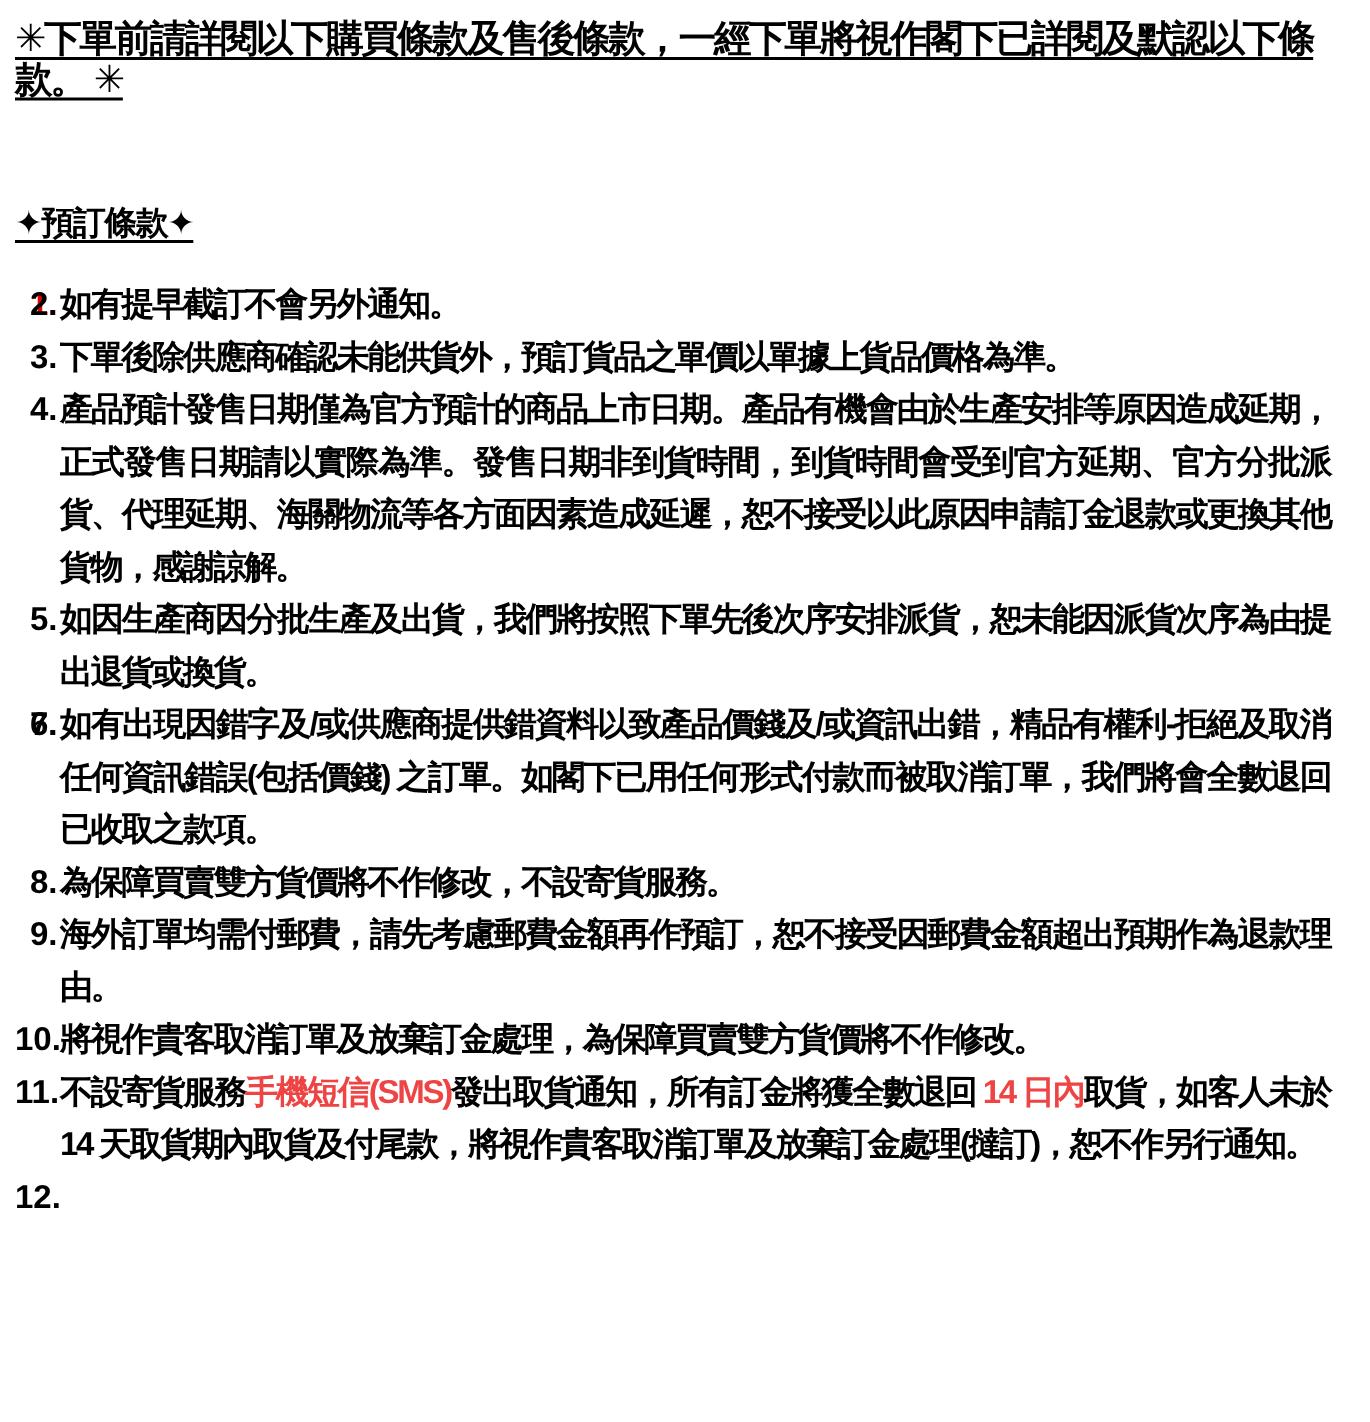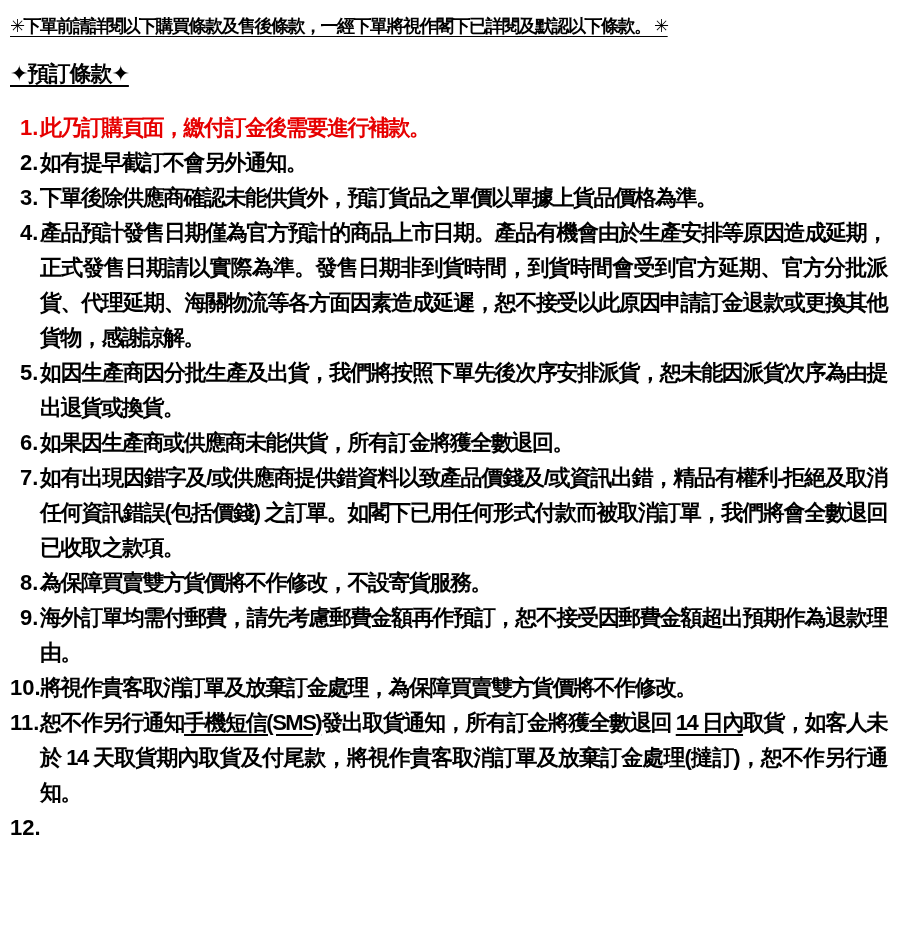--- a/index.html
+++ b/index.html
@@ -12,36 +12,37 @@
     height: 948px;
     overflow: hidden;
     font-family: "Liberation Sans", "DejaVu Sans", sans-serif;
     font-weight: bold;
     color: #000000;
   }
   .doc {
     padding: 13px 26px 0 10px;
   }
   .notice {
-    font-size: 18px;
+    font-size: 25px;
     line-height: 27px;
     letter-spacing: -1.5px;
     text-decoration: underline;
     text-underline-offset: 4px;
   }
   .section-title-row {
     margin-top: 20px;
   }
   .section-title {
     display: inline-block;
     font-size: 22px;
     line-height: 27px;
     letter-spacing: -1px;
     text-decoration: underline;
     text-underline-offset: 4px;
+    margin-top: 48px;
   }
   ol.terms {
     list-style: none;
     margin: 23px 0 0 0;
     padding: 0;
     font-size: 22px;
     line-height: 35px;
     letter-spacing: -1.5px;
     text-align: justify;
   }
@@ -55,42 +56,41 @@
     top: 0;
     letter-spacing: 0;
   }
   ol.terms li.term.wide .num {
     left: 0;
   }
   .red-item, .red-item .num {
     color: #e60000;
   }
   .red-underline {
-    color: #000000;
-    text-decoration: underline;
+    color: #ef4444;
     text-underline-offset: 4px;
   }
 </style>
 </head>
 <body>
 
 <div class="doc">
   <div class="notice">✳︎下單前請詳閱以下購買條款及售後條款，一經下單將視作閣下已詳閱及默認以下條款。 ✳︎</div>
 
   <div class="section-title-row">
     <span class="section-title">✦預訂條款✦</span>
   </div>
 
   <ol class="terms" id="terms-list">
-      <li class="term red-item"><span class="num">1.</span><span>此乃訂購頁面，繳付訂金後需要進行補款。</span></li>
+      <li class="term red-item"><span class="num">1.</span></li>
       <li class="term"><span class="num">2.</span><span>如有提早截訂不會另外通知。</span></li>
       <li class="term"><span class="num">3.</span><span>下單後除供應商確認未能供貨外，預訂貨品之單價以單據上貨品價格為準。</span></li>
       <li class="term"><span class="num">4.</span><span>產品預計發售日期僅為官方預計的商品上市日期。產品有機會由於生產安排等原因造成延期，正式發售日期請以實際為準。發售日期非到貨時間，到貨時間會受到官方延期、官方分批派貨、代理延期、海關物流等各方面因素造成延遲，恕不接受以此原因申請訂金退款或更換其他貨物，感謝諒解。</span></li>
       <li class="term"><span class="num">5.</span><span>如因生產商因分批生產及出貨，我們將按照下單先後次序安排派貨，恕未能因派貨次序為由提出退貨或換貨。</span></li>
-      <li class="term"><span class="num">6.</span><span>如果因生產商或供應商未能供貨，所有訂金將獲全數退回。</span></li>
+      <li class="term"><span class="num">6.</span></li>
       <li class="term"><span class="num">7.</span><span>如有出現因錯字及/或供應商提供錯資料以致產品價錢及/或資訊出錯，精品有權利-拒絕及取消任何資訊錯誤(包括價錢) 之訂單。如閣下已用任何形式付款而被取消訂單，我們將會全數退回已收取之款項。</span></li>
       <li class="term"><span class="num">8.</span><span>為保障買賣雙方貨價將不作修改，不設寄貨服務。</span></li>
       <li class="term"><span class="num">9.</span><span>海外訂單均需付郵費，請先考慮郵費金額再作預訂，恕不接受因郵費金額超出預期作為退款理由。</span></li>
       <li class="term wide"><span class="num">10.</span><span>將視作貴客取消訂單及放棄訂金處理，為保障買賣雙方貨價將不作修改。</span></li>
-      <li class="term wide"><span class="num">11.</span><span>恕不作另行通知</span><span class="red-underline">手機短信(SMS)</span><span>發出取貨通知，所有訂金將獲全數退回 </span><span class="red-underline">14 日內</span><span>取貨，如客人未於 14 天取貨期內取貨及付尾款，將視作貴客取消訂單及放棄訂金處理(撻訂)，恕不作另行通知。</span></li>
+      <li class="term wide"><span class="num">11.</span><span>不設寄貨服務</span><span class="red-underline">手機短信(SMS)</span><span>發出取貨通知，所有訂金將獲全數退回 </span><span class="red-underline">14 日內</span><span>取貨，如客人未於 14 天取貨期內取貨及付尾款，將視作貴客取消訂單及放棄訂金處理(撻訂)，恕不作另行通知。</span></li>
       <li class="term wide"><span class="num">12.</span></li>
     </ol>
 </div>
 
 </body></html>

